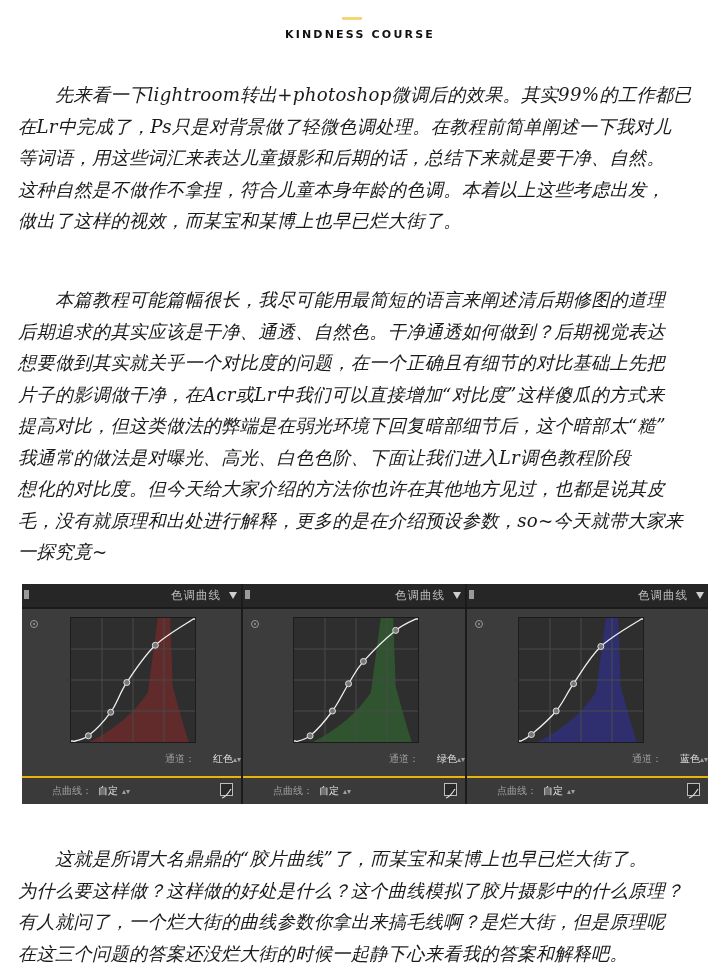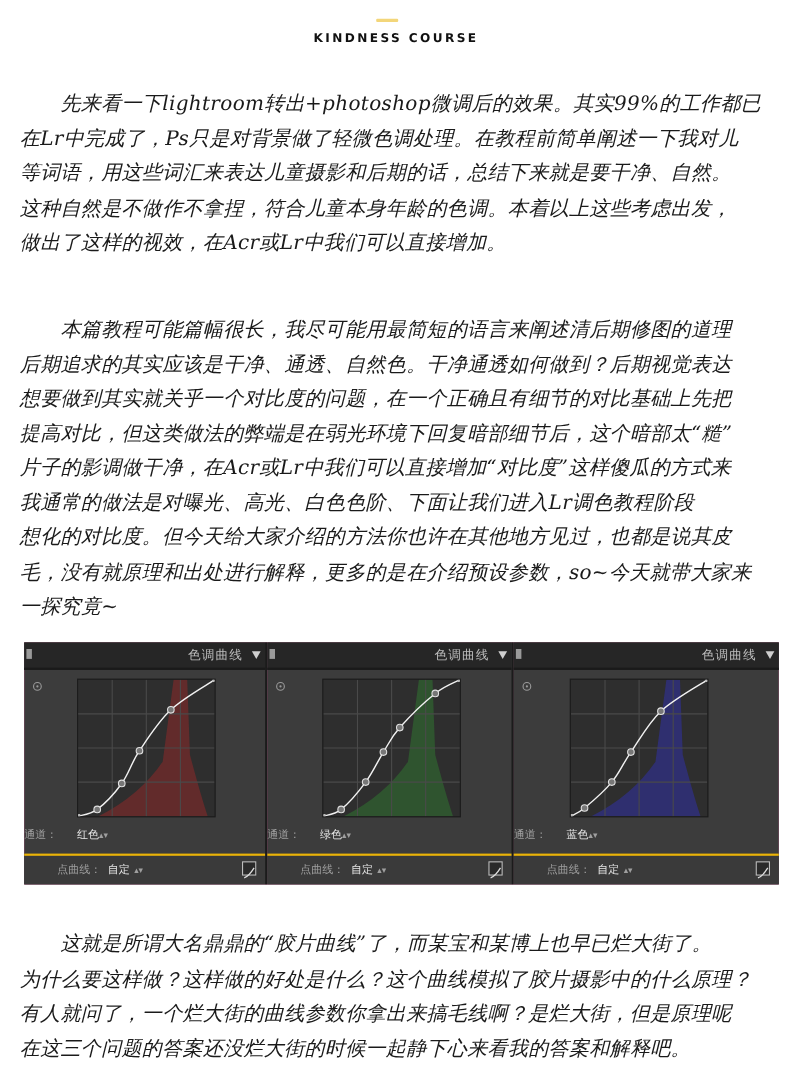--- a/index.html
+++ b/index.html
@@ -6,63 +6,63 @@
   body { width:720px; height:973px; position:relative; overflow:hidden; font-family:"DejaVu Serif", serif; color:#1a1a1a; }
   .accent-bar { position:absolute; left:342px; top:17px; width:20px; height:3px; background:#f3d67a; border-radius:1px; }
   .brand { position:absolute; left:0; width:720px; top:28px; text-align:center; font-family:"DejaVu Sans", sans-serif; font-weight:bold; font-size:11px; letter-spacing:2.2px; color:#111; }
   .para { position:absolute; left:18px; width:690px; font-size:18.2px; line-height:31.5px; text-align:justify; margin:0; letter-spacing:0.3px; }
   .para .ln { display:block; white-space:nowrap;font-style:italic; }
   .indent { padding-left:37px; }
   #p1 { top:79px; }
   #p2 { top:284px; }
   #p3 { top:843px; }
 
-  .panels { position:absolute; left:22px; top:584px; width:686px; height:220px; display:flex; background:#ec4899; }
+  .panels { position:absolute; left:22px; top:584px; width:686px; height:220px; display:flex; background:#b91c1c; }
   .panel { position:relative; height:220px; background:#3c3c3c; border-right:2px solid #1b1b1b; box-sizing:border-box; }
   .panel:nth-child(1){ width:221px; }
   .panel:nth-child(2){ width:224px; }
   .panel:nth-child(3){ width:241px; border-right:none; }
   .phead { position:absolute; left:0; top:0; right:0; height:23px; background:#262626; border-bottom:2px solid #1a1a1a; }
   .phead .grip { position:absolute; left:2px; top:6px; width:5px; height:9px; background:#9a9a9a; }
   .phead .ptitle { position:absolute; right:20px; top:4px; font-family:"DejaVu Sans", sans-serif; font-size:11.5px; color:#bdbdbd; letter-spacing:1px; }
   .phead .tri { position:absolute; right:4px; top:8px; width:0; height:0; border-left:4px solid transparent; border-right:4px solid transparent; border-top:7px solid #cfcfcf; }
   .target { position:absolute; left:8px; top:36px; width:6px; height:6px; border:1px solid #9a9a9a; border-radius:50%; }
   .target::after { content:""; position:absolute; left:2px; top:2px; width:2px; height:2px; background:#9a9a9a; border-radius:50%; }
   .graph { position:absolute; top:33px; width:124px; height:124px; background:#2e2e2e; border:1px solid #1c1c1c; }
   .graph svg { display:block; }
-  .channel-row { position:absolute; top:168px; left:0; right:0; text-align:left; font-family:"DejaVu Sans", sans-serif; font-size:10px; color:#cfcfcf; }
+  .channel-row { position:absolute; top:168px; left:0; right:0; text-align:right; font-family:"DejaVu Sans", sans-serif; font-size:10px; color:#cfcfcf; }
   .channel-row .lbl { color:#9f9f9f; margin-right:18px; }
   .channel-row .val { color:#e6e6e6; }
   .channel-row .arr { color:#9f9f9f; font-size:8px; }
   .pfoot { position:absolute; left:0; right:0; bottom:0; height:26px; border-top:2px solid #eab308; background:#3a3a3a; }
   .pfoot .lbl { position:absolute; left:30px; top:6px; font-family:"DejaVu Sans", sans-serif; font-size:10px; color:#9f9f9f; }
   .pfoot .val { margin-left:6px; color:#e6e6e6; }
   .pfoot .arr { color:#9f9f9f; font-size:8px; margin-left:4px; }
   .pfoot .curve-btn { position:absolute; right:8px; top:5px; width:13px; height:13px; border:1px solid #bdbdbd; background:#2a2a2a; box-sizing:border-box; }
 </style>
 </head>
 <body>
 
 <div class="accent-bar"></div>
 <div class="brand">KINDNESS COURSE</div>
 
 <div class="para" id="p1">
   <span class="ln indent">先来看一下lightroom转出+photoshop微调后的效果。其实99%的工作都已</span>
   <span class="ln">在Lr中完成了，Ps只是对背景做了轻微色调处理。在教程前简单阐述一下我对儿</span>
   <span class="ln">等词语，用这些词汇来表达儿童摄影和后期的话，总结下来就是要干净、自然。</span>
   <span class="ln">这种自然是不做作不拿捏，符合儿童本身年龄的色调。本着以上这些考虑出发，</span>
-  <span class="ln">做出了这样的视效，在Acr或Lr中我们可以直接增加。</span>
+  <span class="ln">做出了这样的视效，而某宝和某博上也早已烂大街了。</span>
 </div>
 
 <div class="para" id="p2">
   <span class="ln indent">本篇教程可能篇幅很长，我尽可能用最简短的语言来阐述清后期修图的道理</span>
   <span class="ln">后期追求的其实应该是干净、通透、自然色。干净通透如何做到？后期视觉表达</span>
   <span class="ln">想要做到其实就关乎一个对比度的问题，在一个正确且有细节的对比基础上先把</span>
+  <span class="ln">片子的影调做干净，在Acr或Lr中我们可以直接增加“对比度”这样傻瓜的方式来</span>
   <span class="ln">提高对比，但这类做法的弊端是在弱光环境下回复暗部细节后，这个暗部太“糙”</span>
-  <span class="ln">片子的影调做干净，在Acr或Lr中我们可以直接增加“对比度”这样傻瓜的方式来</span>
   <span class="ln">我通常的做法是对曝光、高光、白色色阶、下面让我们进入Lr调色教程阶段</span>
   <span class="ln">想化的对比度。但今天给大家介绍的方法你也许在其他地方见过，也都是说其皮</span>
   <span class="ln">毛，没有就原理和出处进行解释，更多的是在介绍预设参数，so~今天就带大家来</span>
   <span class="ln">一探究竟~</span>
 </div>
 
 <div class="panels">
   <div class="panel">
     <div class="phead">
       <span class="grip"></span>

